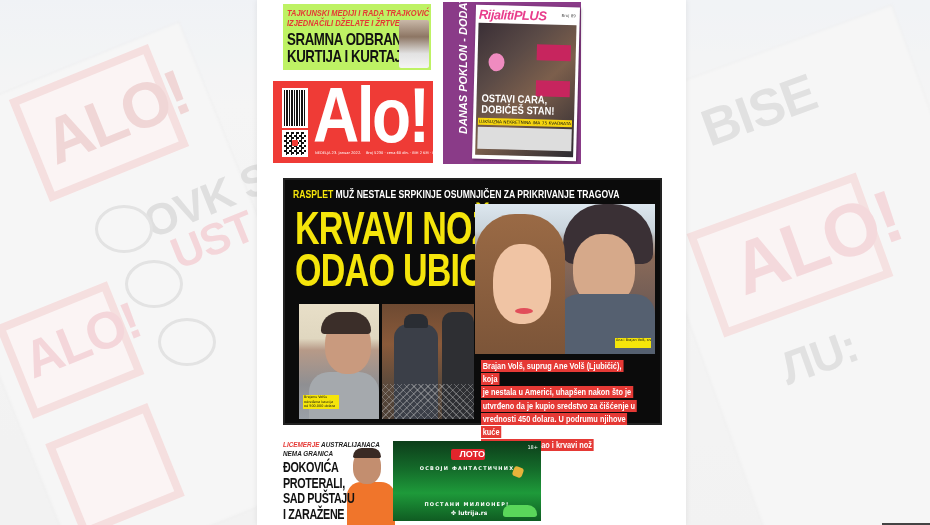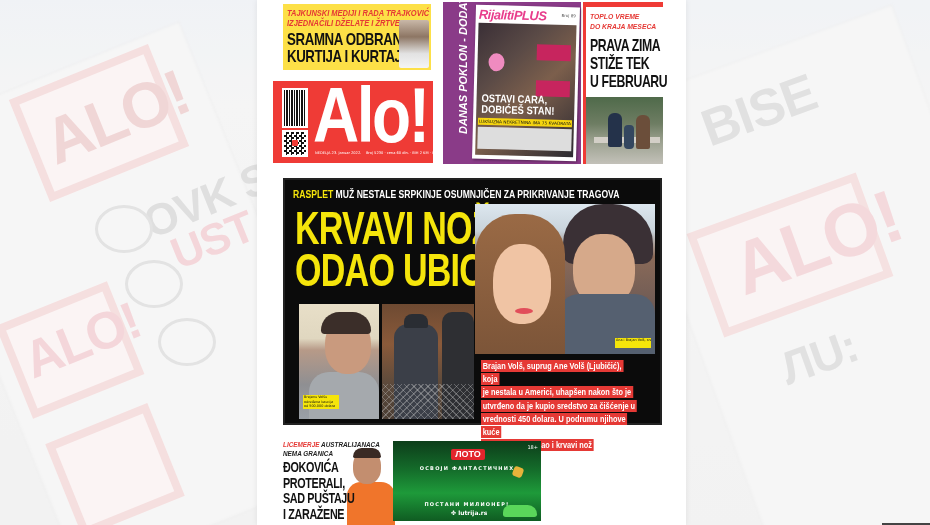--- a/index.html
+++ b/index.html
@@ -63,22 +63,21 @@
     width: 429px; height: 525px;
     background: #ffffff;
     box-shadow: 0 0 6px rgba(0,0,0,0.08);
   }
   .cond { font-family: "Liberation Sans", sans-serif; font-weight: 700; letter-spacing: -0.5px; }
   .italic-red { color: #e53935; font-style: italic; font-weight: 700; font-family: "Liberation Sans", sans-serif; }
 
   
   .teaser-tl {
     position: absolute; left: 26px; top: 4px; width: 148px; height: 66px;
-    background: #fde047;
-    text-align: right;
+    background: #bef264;
   }
   .teaser-tl .kicker {
     position: absolute; left: 4px; top: 4px; width: 118px;
     font-size: 8.5px; line-height: 10px; transform: scaleX(0.88); transform-origin: left;
     white-space: nowrap;
   }
   .teaser-tl .title {
     position: absolute; left: 4px; top: 27px;
     font-size: 17px; line-height: 17px; color: #111;
     transform: scaleX(0.78); transform-origin: left; white-space: nowrap;
@@ -276,21 +275,21 @@
   .teaser-bl .photo .hair { position:absolute; left: 6px; top: -2px; width: 28px; height: 10px; background: #3a2a24; border-radius: 12px 12px 2px 2px; }
   .teaser-bl .photo .shirt { position:absolute; left: 0; top: 32px; width: 48px; height: 43px; background: #f0752b; border-radius: 14px 14px 0 0; }
 
   .lotto {
     position: absolute; left: 136px; top: 441px; width: 148px; height: 80px;
     background: linear-gradient(180deg, #0d3d1a 0%, #146b2a 35%, #1e9a3a 65%, #0f5c22 100%);
     overflow: hidden;
   }
   .lotto .brand {
     position: absolute; left: 58px; top: 8px; width: 34px; height: 11px;
-    background: #e3252c; color: #fff; font-size: 9px; font-weight: 900; line-height: 11px; text-align: center;
+    background: #e3252c; color: #fff; font-size: 9px; font-weight: 900; line-height: 11px; text-align: right;
     font-family: "Liberation Sans", sans-serif; border-radius: 2px;
   }
   .lotto .line1 {
     position: absolute; left: 0; top: 24px; width: 148px; text-align: center;
     font-size: 5px; color: #fff; letter-spacing: 1.2px; font-weight: 700;
   }
   .lotto .amount {
     position: absolute; left: 0; top: 28px; width: 148px; text-align: center;
     font-size: 28px; line-height: 32px; color: #fff; font-weight: 900;
     font-family: "Liberation Sans", sans-serif; letter-spacing: -0.5px;
@@ -397,37 +396,20 @@
       <div class="mag-tag2"></div>
       <div class="mag-head">
         <div>OSTAVI CARA,</div>
         <div>DOBIĆEŠ STAN!</div>
       </div>
       <div class="mag-sub">LUKSUZNA NEKRETNINA IMA 75 KVADRATA</div>
       <div class="mag-strip"></div>
     </div>
   </div>
 
-  <div class="teaser-tr">
-    <div class="kicker italic-red">
-      <div>TOPLO VREME</div>
-      <div>DO KRAJA MESECA</div>
-    </div>
-    <div class="title cond">
-      <div>PRAVA ZIMA</div>
-      <div>STIŽE TEK</div>
-      <div>U FEBRUARU</div>
-    </div>
-    <div class="photo">
-      <div class="bench"></div>
-      <div class="p1"></div>
-      <div class="p2"></div>
-      <div class="p3"></div>
-    </div>
-  </div>
 
   <div class="main-story">
     <div class="main-kicker">
       <span class="yel">RASPLET</span>
       <span>MUŽ NESTALE SRPKINJE OSUMNJIČEN ZA PRIKRIVANJE TRAGOVA</span>
     </div>
     <div class="main-head">
       <div>KRVAVI NOŽ</div>
       <div>ODAO UBICU</div>
     </div>

